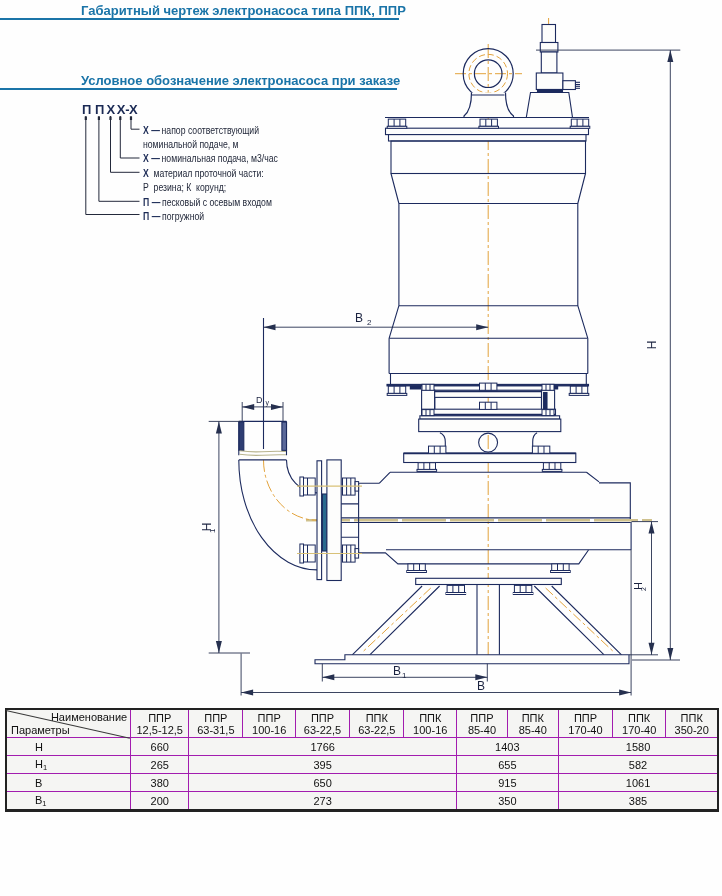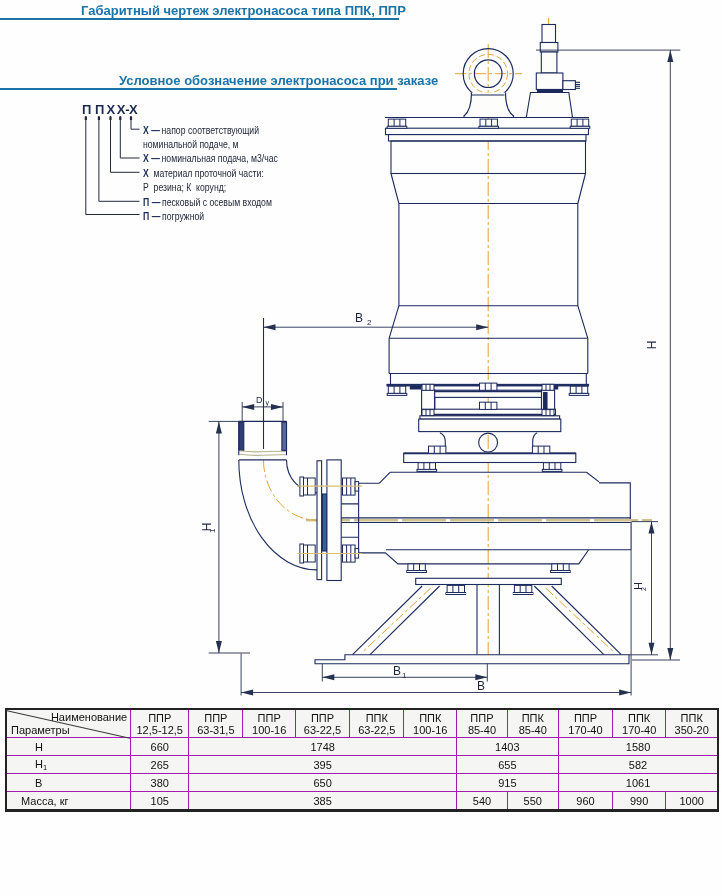--- a/index.html
+++ b/index.html
@@ -17,21 +17,21 @@
   td{border:1px solid #a21caf;text-align:center;padding:0;height:17.05px;overflow:hidden;}
   tr.hd td{height:27px;font-size:11px;}
   td.nm{text-align:left;padding-left:28px;}
   sub{font-size:7.5px;vertical-align:-2px;}
   .diag{position:relative;}
 </style>
 </head>
 <body>
 <div class="hdr" style="left:81px;top:3px;">Габаритный чертеж электронасоса типа ППК, ППР</div>
 <div class="uline" style="top:17.5px;width:399px;"></div>
-<div class="hdr" style="left:81px;top:73px;margin-left:38px;">Условное обозначение электронасоса при заказе</div>
+<div class="hdr" style="left:81px;top:73px;">Условное обозначение электронасоса при заказе</div>
 <div class="uline" style="top:88px;width:397px;"></div>
 <div class="ppc" style="left:82px;">П</div>
 <div class="ppc" style="left:95px;">П</div>
 <div class="ppc" style="left:106.4px;">Х</div>
 <div class="ppc" style="left:116.8px;">Х</div>
 <div class="ppc" style="left:125.2px;">-</div>
 <div class="ppc" style="left:129px;">Х</div>
 <div class="leg" style="top:124px;"><b>Х&nbsp;—</b> напор соответствующий</div>
 <div class="leg" style="top:138px;">номинальной подаче, м</div>
 <div class="leg" style="top:152px;"><b>Х&nbsp;—</b> номинальная подача, м3/час</div>
@@ -300,43 +300,40 @@
         <td>ППК<br>100-16</td>
  <td>ППР<br>85-40</td>
         <td>ППК<br>85-40</td>
         <td>ППР<br>170-40</td>
  <td>ППК<br>170-40</td>
         <td>ППК<br>350-20</td>
 </tr>
 <tr>
         <td class="nm">H</td>
         <td>660</td>
-        <td colspan="5">1748</td>
+        <td colspan="5">1766</td>
         <td colspan="2">1403</td>
         <td colspan="3">1580</td>
       </tr>
 <tr>
         <td class="nm">H<sub>1</sub></td>
         <td>265</td>
         <td colspan="5">395</td>
         <td colspan="2">655</td>
         <td colspan="3">582</td>
       </tr>
 <tr>
         <td class="nm">B</td>
         <td>380</td>
         <td colspan="5">650</td>
         <td colspan="2">915</td>
         <td colspan="3">1061</td>
       </tr>
 <tr>
-        <td class="nm" style="padding-left:14px;">Масса, кг</td>
-        <td>105</td>
-        <td colspan="5">385</td>
-        <td>540</td>
-        <td>550</td>
-        <td>960</td>
-        <td>990</td>
-        <td>1000</td>
+        <td class="nm">B<sub>1</sub></td>
+        <td>200</td>
+        <td colspan="5">273</td>
+        <td colspan="2">350</td>
+        <td colspan="3">385</td>
       </tr>
 </tbody>
   </table>
 <div style="position:absolute;left:6px;top:709.5px;width:127px;height:1px;background:#3a3a3a;transform:rotate(12.6deg);transform-origin:0 0;"></div>
 
 </body></html>

